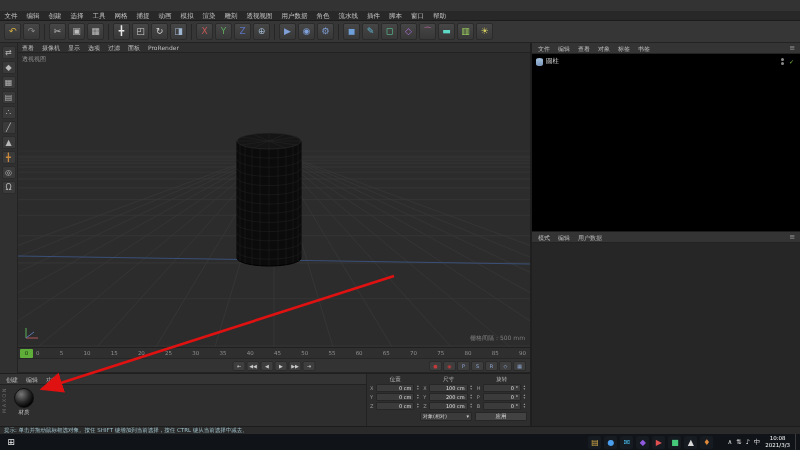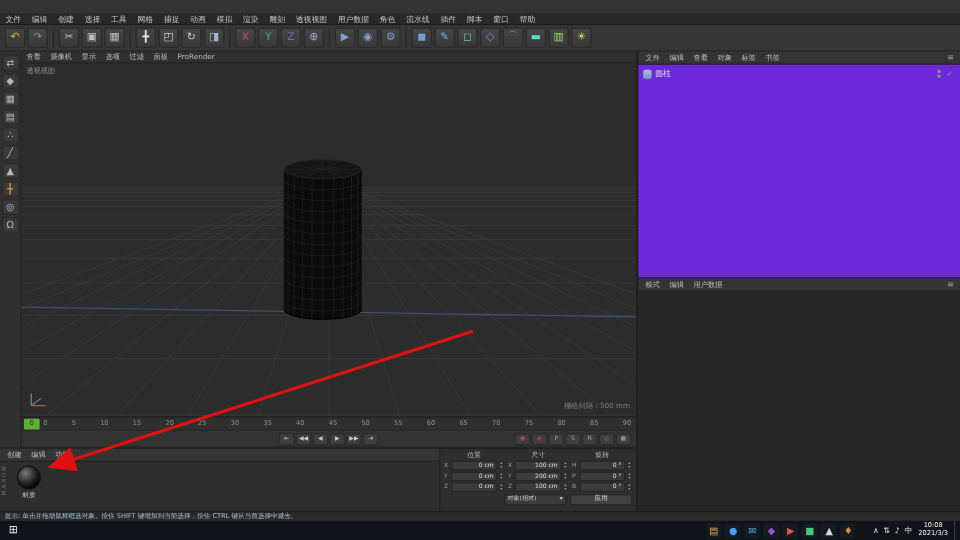--- a/index.html
+++ b/index.html
@@ -33,21 +33,21 @@
 #hudtl{position:absolute;left:4px;top:2px;font-size:6px;color:#8d8d8d}
 #hudbr{position:absolute;right:5px;bottom:3px;font-size:6px;color:#7f7f7f}
 #gizmo{position:absolute;left:4px;bottom:4px}
 
 
 #rpanel{position:absolute;left:530px;top:43px;width:270px;height:383px;background:#2b2b2b;border-left:2px solid #1f1f1f;display:flex;flex-direction:column}
 .ptabs{height:11px;background:#343434;border-bottom:1px solid #222;display:flex;align-items:center;padding:0 2px;flex:0 0 auto}
 .ptabrow{display:flex}
 .ptab{font-size:6px;color:#bdbdbd;padding:0 4px;line-height:11px;white-space:nowrap}
 .pmenu{margin-left:auto;font-size:7px;color:#9a9a9a;padding:0 3px}
-#omlist{height:178px;background:#6d28d9;border-bottom:1px solid #1d1d1d;padding:2px 0;flex:0 0 auto}
+#omlist{height:178px;background:#000000;border-bottom:1px solid #1d1d1d;padding:2px 0;flex:0 0 auto}
 .objrow{display:flex;align-items:center;height:11px;padding:0 4px;gap:3px}
 .objico{width:7px;height:8px;background:linear-gradient(180deg,#a8c4e0,#7694b8);border-radius:50%/22%;flex:0 0 auto}
 .objname{font-size:6.5px;color:#e0e0e0;flex:1}
 .dots{display:flex;flex-direction:column;gap:1px;margin-right:2px}
 .dot{width:3px;height:3px;border-radius:50%;background:#8a8a8a}
 .objcheck{font-size:6px;color:#76c040;margin-right:2px}
 #amcontent{flex:1;background:#262626}
 
 
 #ruler{position:absolute;left:18px;top:347px;width:512px;height:12px;background:#2f2f2f;border-top:1px solid #202020;border-bottom:1px solid #262626}

